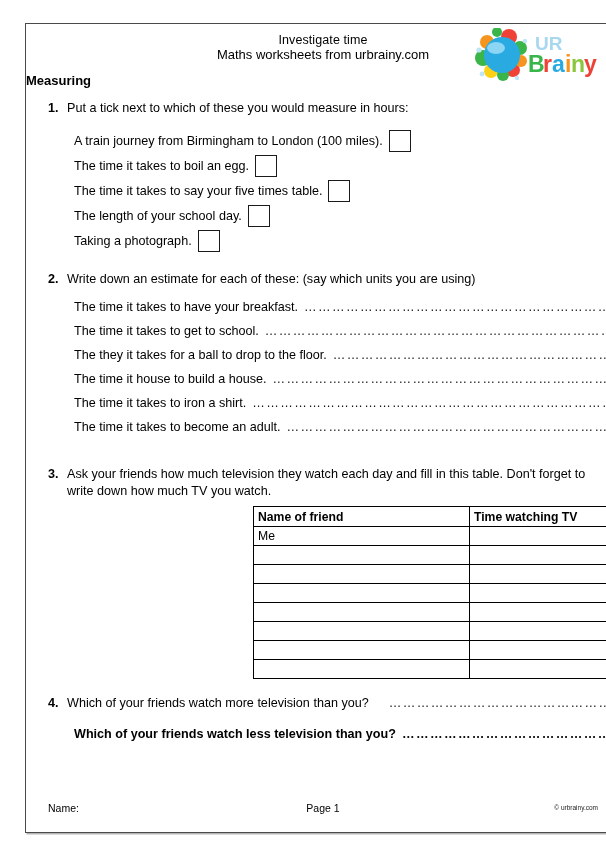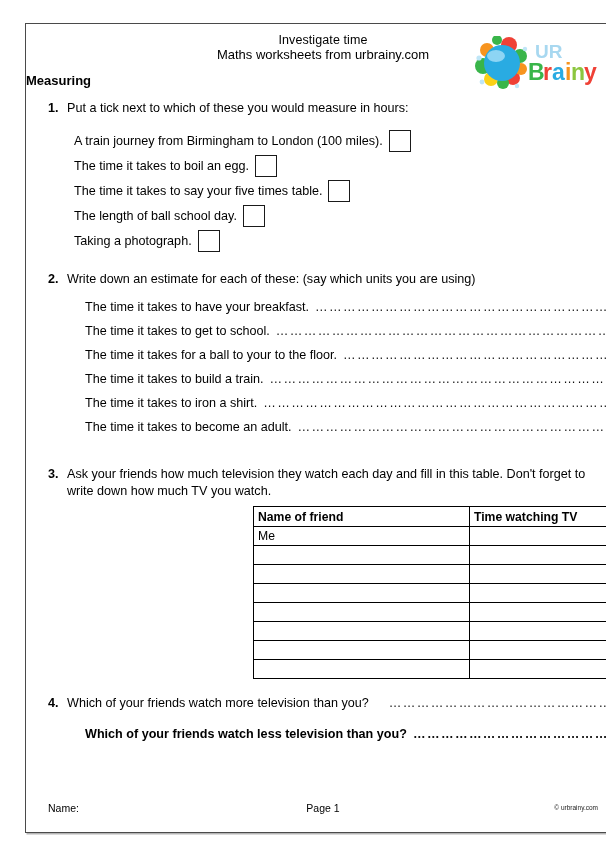--- a/index.html
+++ b/index.html
@@ -50,21 +50,21 @@
   #worksheet-title {
     font-size: 13px;
     font-weight: bold;
     margin-top: 11px;
   }
 
   
   #brand-logo {
     position: absolute;
     right: 22px;
-    top: 12px;
+    top: 4px;
     width: 125px;
     height: 54px;
   }
 
   
   .qblock { margin: 0 0 0 0; }
   .qhead {
     display: flex;
     font-size: 12.6px;
     line-height: 17px;
@@ -98,21 +98,21 @@
   }
 
   
   .dot-row {
     display: flex;
     align-items: baseline;
     height: 24px;
     font-size: 12.6px;
     padding-right: 12px;
   }
-  .dot-row .lbl { white-space: nowrap; margin-left: 11px; }
+  .dot-row .lbl { white-space: nowrap; }
   .leader {
     flex: 1 1 auto;
     margin-left: 6px;
     overflow: hidden;
     white-space: nowrap;
     font-size: 12.6px;
     letter-spacing: 1.4px;
     color: #111;
   }
 
@@ -212,21 +212,21 @@
       </div>
       <div class="tick-row">
         <span class="lbl">The time it takes to boil an egg.</span>
         <span class="checkbox"></span>
       </div>
       <div class="tick-row">
         <span class="lbl">The time it takes to say your five times table.</span>
         <span class="checkbox"></span>
       </div>
       <div class="tick-row">
-        <span class="lbl">The length of ball school day.</span>
+        <span class="lbl">The length of your school day.</span>
         <span class="checkbox"></span>
       </div>
       <div class="tick-row">
         <span class="lbl">Taking a photograph.</span>
         <span class="checkbox"></span>
       </div>
     </div>
   </div>
 
   <div class="qblock" style="margin-top:18px;">
@@ -237,25 +237,25 @@
     <div class="qitems" style="margin-top:12px;">
       <div class="dot-row">
         <span class="lbl">The time it takes to have your breakfast.</span>
         <span class="leader">……………………………………………………………………</span>
       </div>
       <div class="dot-row">
         <span class="lbl">The time it takes to get to school.</span>
         <span class="leader">……………………………………………………………………</span>
       </div>
       <div class="dot-row">
-        <span class="lbl">The time it takes for a ball to your to the floor.</span>
-        <span class="leader">……………………………………………………………………</span>
-      </div>
-      <div class="dot-row">
-        <span class="lbl">The time it takes to build a train.</span>
+        <span class="lbl">The they it takes for a ball to drop to the floor.</span>
+        <span class="leader">……………………………………………………………………</span>
+      </div>
+      <div class="dot-row">
+        <span class="lbl">The time it house to build a house.</span>
         <span class="leader">……………………………………………………………………</span>
       </div>
       <div class="dot-row">
         <span class="lbl">The time it takes to iron a shirt.</span>
         <span class="leader">……………………………………………………………………</span>
       </div>
       <div class="dot-row">
         <span class="lbl">The time it takes to become an adult.</span>
         <span class="leader">……………………………………………………………………</span>
       </div>

